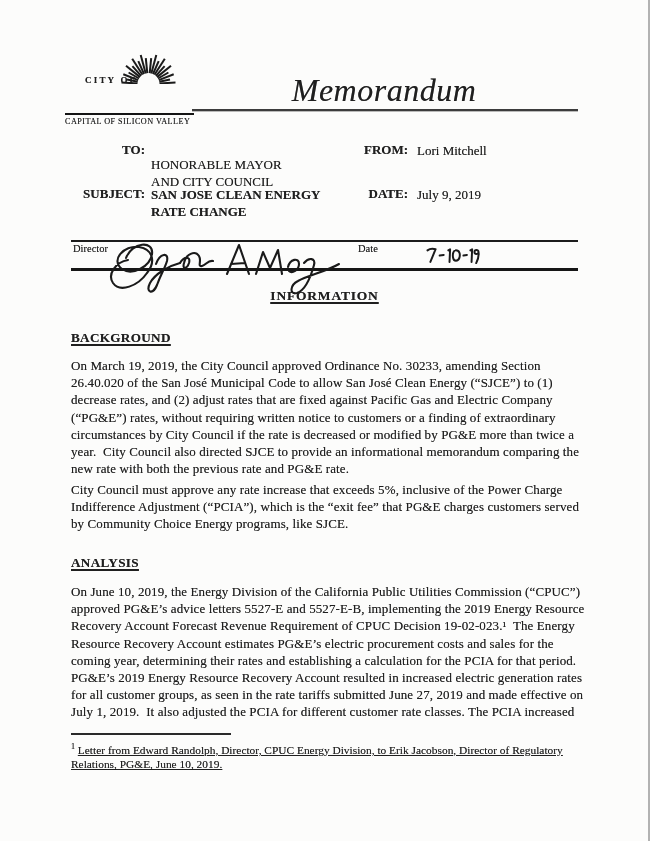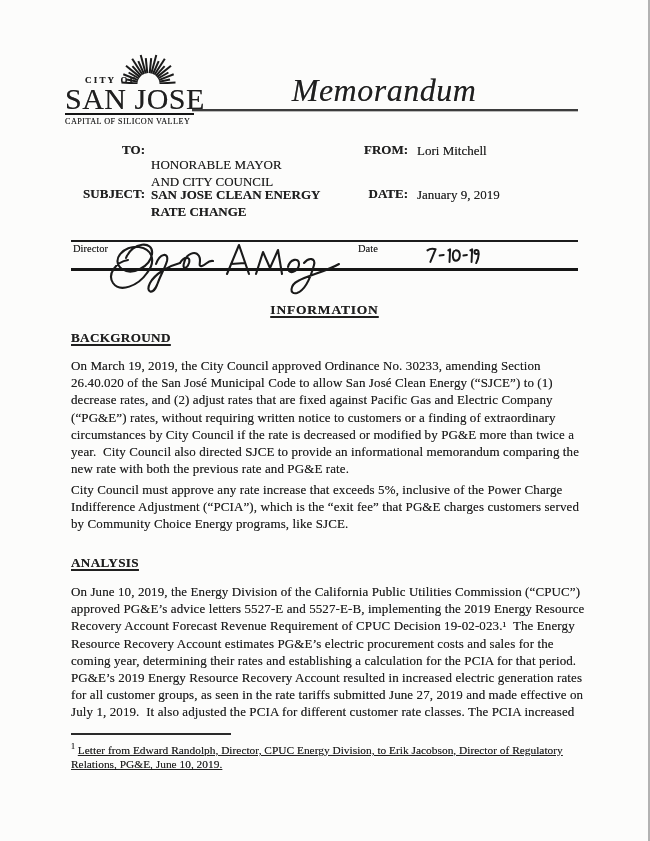--- a/index.html
+++ b/index.html
@@ -42,21 +42,21 @@
 
   
   .rule-top{left:71px;top:240px;width:507px;height:2px;background:#1c1c1c;}
   .rule-bottom{left:71px;top:268px;width:507px;height:3px;background:#161616;}
   .approved-label{left:73px;top:243px;font-size:10.5px;}
   .date-label{left:358px;top:243px;font-size:10.5px;}
   .signature{left:92px;top:236px;}
   .hand-date{left:424px;top:246px;}
 
   
-  .center-head{left:71px;top:288px;width:507px;text-align:center;font-size:13.5px;font-weight:bold;letter-spacing:.8px;margin-top:14px;}
+  .center-head{left:71px;top:288px;width:507px;text-align:center;font-size:13.5px;font-weight:bold;letter-spacing:.8px;}
   .sec-head{font-size:13.2px;font-weight:bold;letter-spacing:.3px;text-align:center;}
   .underline{text-decoration:underline;text-decoration-thickness:1.5px;text-underline-offset:2px;}
   .para{font-size:13px;line-height:17.2px;white-space:pre;letter-spacing:.1px;}
   .h-background{left:71px;top:330px;}
   .p-bg1{left:71px;top:357px;}
   .p-bg2{left:71px;top:481px;}
   .h-analysis{left:71px;top:555px;}
   .p-an1{left:71px;top:583px;}
   .p-an2{left:71px;top:669px;}
 
@@ -92,38 +92,37 @@
         <line x1="18.0" y1="27.5" x2="7.6" y2="21.5"></line>
       <line x1="19.0" y1="26.1" x2="5.0" y2="14.8"></line>
         <line x1="20.1" y1="24.8" x2="11.4" y2="15.2"></line>
       <line x1="21.5" y1="23.8" x2="11.2" y2="7.8"></line>
         <line x1="23.0" y1="23.0" x2="17.3" y2="10.2"></line>
       <line x1="24.7" y1="22.4" x2="19.7" y2="4.0"></line>
         <line x1="26.3" y1="22.1" x2="24.8" y2="7.1"></line>
     </g>
   </svg>
   <div class="abs cityof txt">CITY OF</div>
-  <div class="abs cityname txt">SAN JOSE</div>
   <div class="abs rule"></div>
   <div class="abs tagline txt">CAPITAL OF SILICON VALLEY</div>
 </div>
 
 <div class="abs memo-title txt">Memorandum</div>
 <div class="abs memo-rule"></div>
 
 <div class="abs meta-label lbl-to txt">TO:</div>
 <div class="abs meta-value val-to txt">HONORABLE MAYOR
 AND CITY COUNCIL</div>
 <div class="abs meta-label lbl-from txt">FROM:</div>
 <div class="abs meta-value val-from txt">Lori Mitchell</div>
 <div class="abs meta-label lbl-subject txt">SUBJECT:</div>
 <div class="abs meta-value val-subject txt">SAN JOSE CLEAN ENERGY
 RATE CHANGE</div>
 <div class="abs meta-label lbl-date txt">DATE:</div>
-<div class="abs meta-value val-date txt">January 9, 2019</div>
+<div class="abs meta-value val-date txt">July 9, 2019</div>
 
 <div class="abs rule-top"></div>
 <div class="abs approved-label txt">Director</div>
 <div class="abs date-label txt">Date</div>
 <div class="abs rule-bottom"></div>
 
 <svg class="abs signature" width="255" height="62" viewBox="0 0 255 62" aria-hidden="true">
   <g stroke-width="2.1" stroke-linecap="round" stroke-linejoin="round">
     <path d="M34,22 C40,6 62,4 60,18 C58,31 40,40 30,33 C18,24 32,9 47,11 C61,13 64,26 55,37 C46,50 28,57 21,47 C15,38 24,26 36,24"></path>
     <path d="M64,28 C68,17 77,16 75,25 C73,32 69,38 65,49 C61,59 53,57 58,47 C63,38 76,30 88,27"></path>

